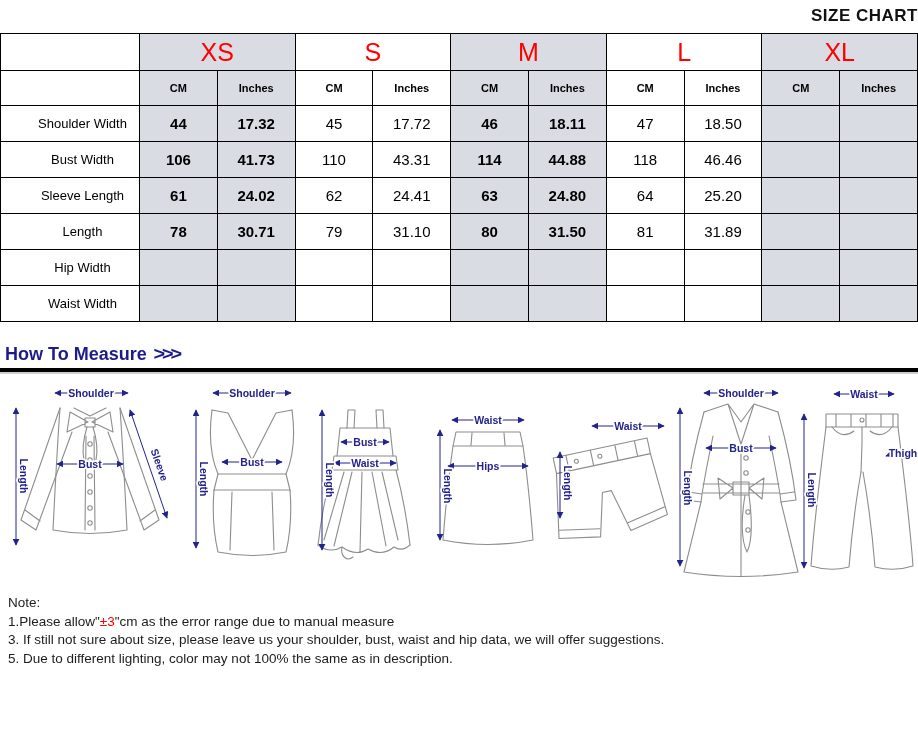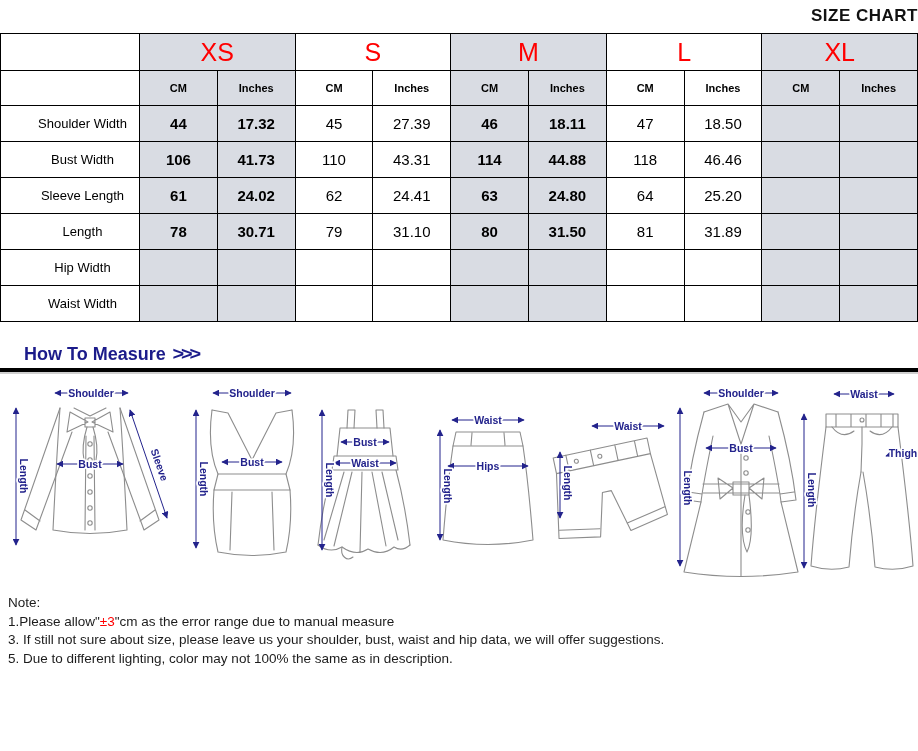--- a/index.html
+++ b/index.html
@@ -19,21 +19,21 @@
     overflow:hidden;white-space:nowrap;
   }
   .sh{background:#d9dce3;font-weight:bold;}
   tr.size-row th{height:36px;font-size:25px;font-weight:normal;color:#ff0000;}
   tr.size-row th.corner{background:#fff;}
   tr.unit-row th{height:34px;font-size:11px;font-weight:bold;color:#000;}
   tbody td{height:35px;font-size:15px;font-weight:normal;}
   tbody td.lbl{font-size:13px;background:#fff;padding-left:25px;}
   tr.last td.nb{border-bottom:none;}
   .measure-head{
-    margin:21px 0 3px 24px;display:flex;align-items:baseline;gap:7px;
+    margin:21px 0 3px 5px;display:flex;align-items:baseline;gap:7px;
   }
   .measure-head .txt{font-size:18px;font-weight:bold;color:#1b1b8a;}
   .measure-head .chev{
     font-size:19px;font-weight:bold;color:#1b1b8a;letter-spacing:-3px;
     transform:scaleX(1.05);
   }
   .rule{height:4px;background:#000;border-bottom:2px solid #cfcfcf;}
   .figures{display:block;margin-top:6px;}
   .notes{margin:2px 0 0 8px;font-size:13.5px;line-height:18.5px;color:#1c1c1c;}
   .notes .red{color:#ff0000;}
@@ -79,21 +79,21 @@
       <th class="sh">CM</th>
       <th class="sh">Inches</th>
     </tr>
   </thead>
   <tbody>
     <tr>
       <td class="lbl">Shoulder Width</td>
       <td class="sh">44</td>
       <td class="sh">17.32</td>
       <td>45</td>
-      <td>27.39</td>
+      <td>17.72</td>
       <td class="sh">46</td>
       <td class="sh">18.11</td>
       <td>47</td>
       <td>18.50</td>
       <td class="sh"></td>
       <td class="sh"></td>
     </tr>
     <tr>
       <td class="lbl">Bust Width</td>
       <td class="sh">106</td>

